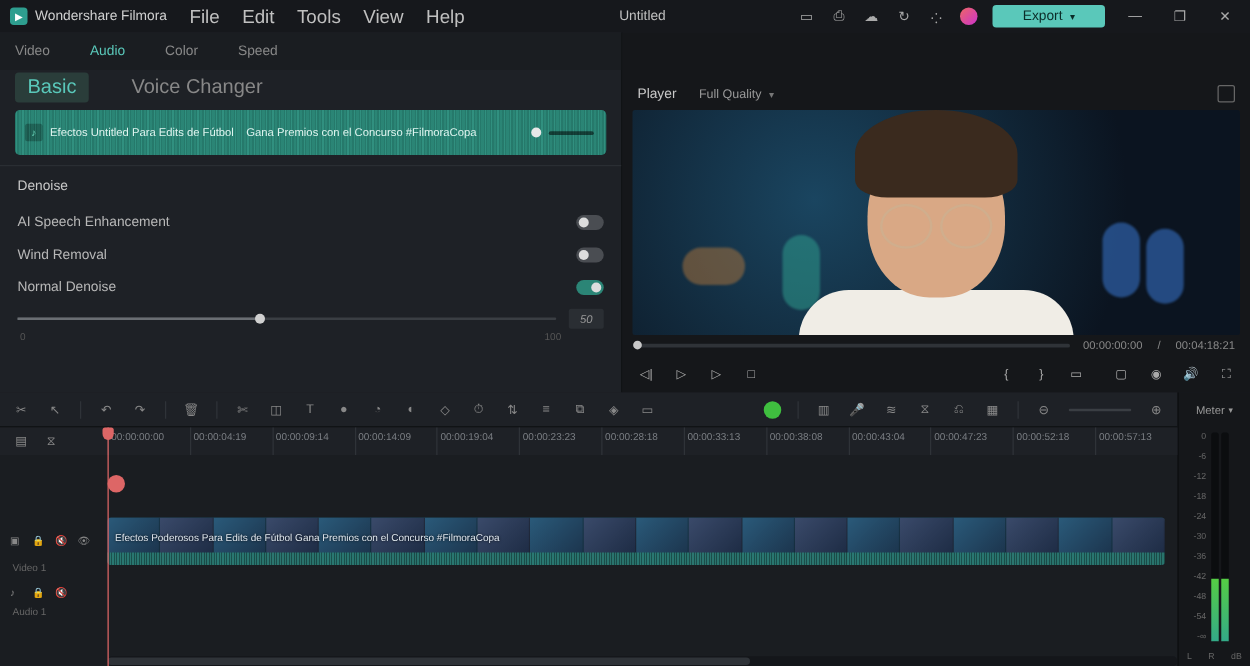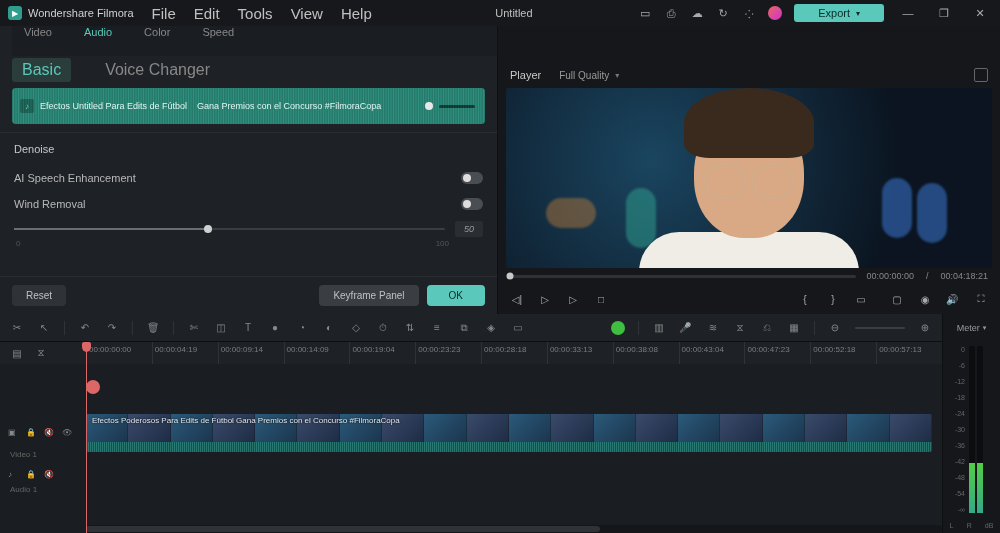--- a/index.html
+++ b/index.html
@@ -10,21 +10,21 @@
 .menu-item { font-size: 15px; color: #c0c0c0; margin-right: 18px; cursor: pointer; }
 .title-center { flex: 1; text-align: center; font-size: 11px; color: #c0c0c0; }
 .titlebar-right { display: flex; align-items: center; gap: 12px; }
 .tb-icon { width: 14px; height: 14px; display: flex; align-items: center; justify-content: center; cursor: pointer; color: #aaa; font-size: 11px; }
 .avatar { width: 14px; height: 14px; border-radius: 50%; background: linear-gradient(135deg,#e66,#c3c); }
 .export-btn { background: #5ac8ba; color: #0b2c28; padding: 3px 24px; border-radius: 3px; font-size: 11px; cursor: pointer; display: flex; align-items: center; gap: 6px; }
 .win-btn { width: 24px; height: 20px; display: flex; align-items: center; justify-content: center; cursor: pointer; color: #aaa; font-size: 11px; }
 
 .upper { height: 288px; display: flex; }
 .left-panel { width: 498px; background: #1e2126; display: flex; flex-direction: column; border-right: 1px solid #0d0f11; }
-.tabs { height: 30px; background: #1a1d21; display: flex; padding: 0 12px; gap: 32px; margin-left: 12px; }
+.tabs { height: 30px; background: #1a1d21; display: flex; align-items: center; padding: 0 12px; gap: 32px; }
 .tab { font-size: 11px; color: #888; cursor: pointer; }
 .tab.active { color: #5ac8ba; }
 .subtabs { height: 28px; display: flex; align-items: center; padding: 0 12px; gap: 24px; }
 .subtab { font-size: 16px; color: #888; cursor: pointer; padding: 3px 10px; border-radius: 3px; }
 .subtab.active { background: #2a3d3a; color: #5ac8ba; }
 .wave-row { margin: 4px 12px; background: #2b8576; border-radius: 4px; height: 36px; display: flex; align-items: center; padding: 0 8px; position: relative; overflow: hidden; }
 .wave-icon { width: 14px; height: 14px; background: #1a5248; border-radius: 2px; margin-right: 6px; flex: none; display: flex; align-items: center; justify-content: center; font-size: 8px; color: #8fd; }
 .wave-text { font-size: 9px; color: #e0f5f0; white-space: nowrap; z-index: 2; }
 .wave-bg { position: absolute; left: 0; right: 0; top: 0; bottom: 0; opacity: .35;
   background: repeating-linear-gradient(90deg,#1c6356 0 1px,#3ba390 1px 2px,#1c6356 2px 3px,#2a8574 3px 5px); }
@@ -93,21 +93,21 @@
 .marker-dot { position: absolute; left: 0; top: 38px; width: 14px; height: 14px; border-radius: 50%; background: #d66; z-index: 4; }
 .tracks { flex: 1; overflow: hidden; position: relative; }
 .track-row { height: 38px; display: flex; margin-top: 4px; }
 .track-row.audio { height: 24px; }
 .track-head { width: 86px; display: flex; align-items: center; gap: 8px; padding: 0 8px; font-size: 8px; color: #888; }
 .track-head .th-icon { width: 10px; height: 10px; color: #888; cursor: pointer; }
 .track-lane { flex: 1; position: relative; }
 .clip { position: absolute; top: 0; bottom: 0; left: 0; right: 10px; background: #1a4050; border-radius: 3px; overflow: hidden; display: flex; }
 .clip-frame { flex: 1; min-width: 0; background: linear-gradient(135deg,#2a5a7a,#1a3048); border-right: 1px solid #0006; position: relative; }
 .clip-frame:nth-child(odd) { background: linear-gradient(135deg,#3a4a6a,#1a2840); }
-.clip-label { position: absolute; top: 2px; left: 6px; font-size: 8px; color: #e0e8f0; z-index: 3; white-space: nowrap; text-shadow: 0 0 2px #000; }
+.clip-label { position: absolute; top: 12px; left: 6px; font-size: 8px; color: #e0e8f0; z-index: 3; white-space: nowrap; text-shadow: 0 0 2px #000; }
 .clip-wave { position: absolute; left: 0; right: 10px; bottom: 0; height: 10px; background: repeating-linear-gradient(90deg,#2b8576 0 1px,#1a5248 1px 2px); opacity: .8; border-radius: 0 0 3px 3px; }
 .track-label { font-size: 8px; color: #666; padding-left: 10px; margin-top: -2px; }
 .hscroll { height: 8px; display: flex; margin-top: auto; }
 .hscroll-left { width: 86px; }
 .hscroll-track { flex: 1; background: #14161a; border-radius: 4px; position: relative; }
 .hscroll-thumb { position: absolute; left: 0; width: 60%; top: 1px; bottom: 1px; background: #2f3338; border-radius: 3px; }
 
 .meters { width: 58px; background: #15171a; border-left: 1px solid #0d0f11; display: flex; flex-direction: column; }
 .meters-head { height: 28px; display: flex; align-items: center; justify-content: center; font-size: 9px; color: #999; gap: 3px; }
 .meters-head::after { content: "▾"; font-size: 7px; }
@@ -171,35 +171,34 @@
     </div>
     <div class="section-header">Denoise</div>
     <div class="opt-row">
       <span>AI Speech Enhancement</span>
       <div class="toggle"></div>
     </div>
     <div class="opt-row">
       <span>Wind Removal</span>
       <div class="toggle"></div>
     </div>
+    <div class="opt-row">
+      <span>Normal Denoise</span>
+      <div class="toggle on"></div>
+    </div>
     <div class="slider-row">
       <div class="slider-track">
         <div class="slider-fill"></div>
           <div class="slider-thumb"></div>
       </div>
       <div class="slider-val">50</div>
     </div>
     <div class="minmax">
       <span>0</span>
       <span>100</span>
-    </div>
-    <div class="panel-footer">
-      <div class="btn btn-reset">Reset</div>
-      <div class="btn btn-kf">Keyframe Panel</div>
-      <div class="btn btn-ok">OK</div>
     </div>
   </div>
 
   <div class="right-panel">
     <div class="player-header">
       <span class="ph-label">Player</span>
       <span class="ph-drop">Full Quality</span>
       <div class="ph-icon"></div>
     </div>
     <div class="preview">

